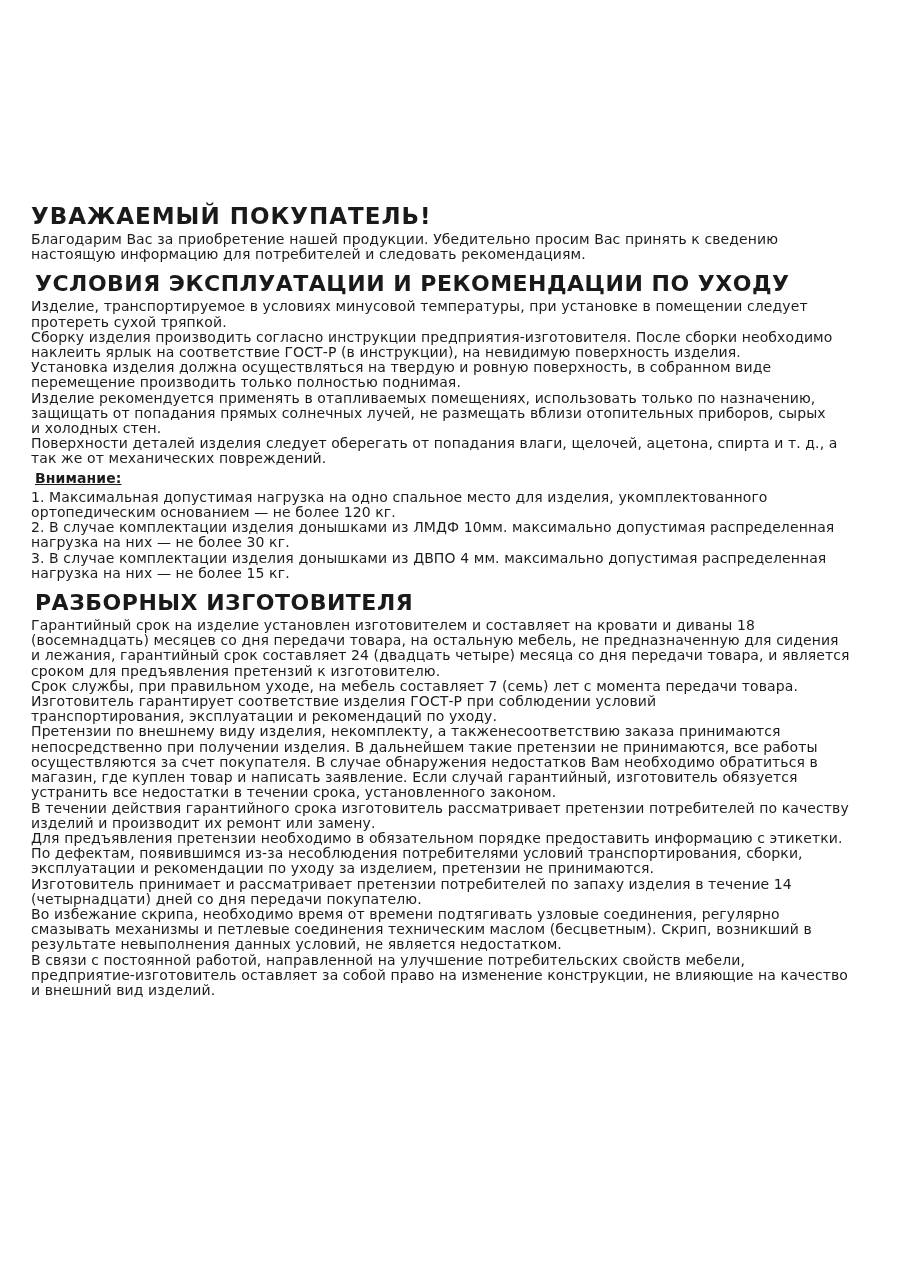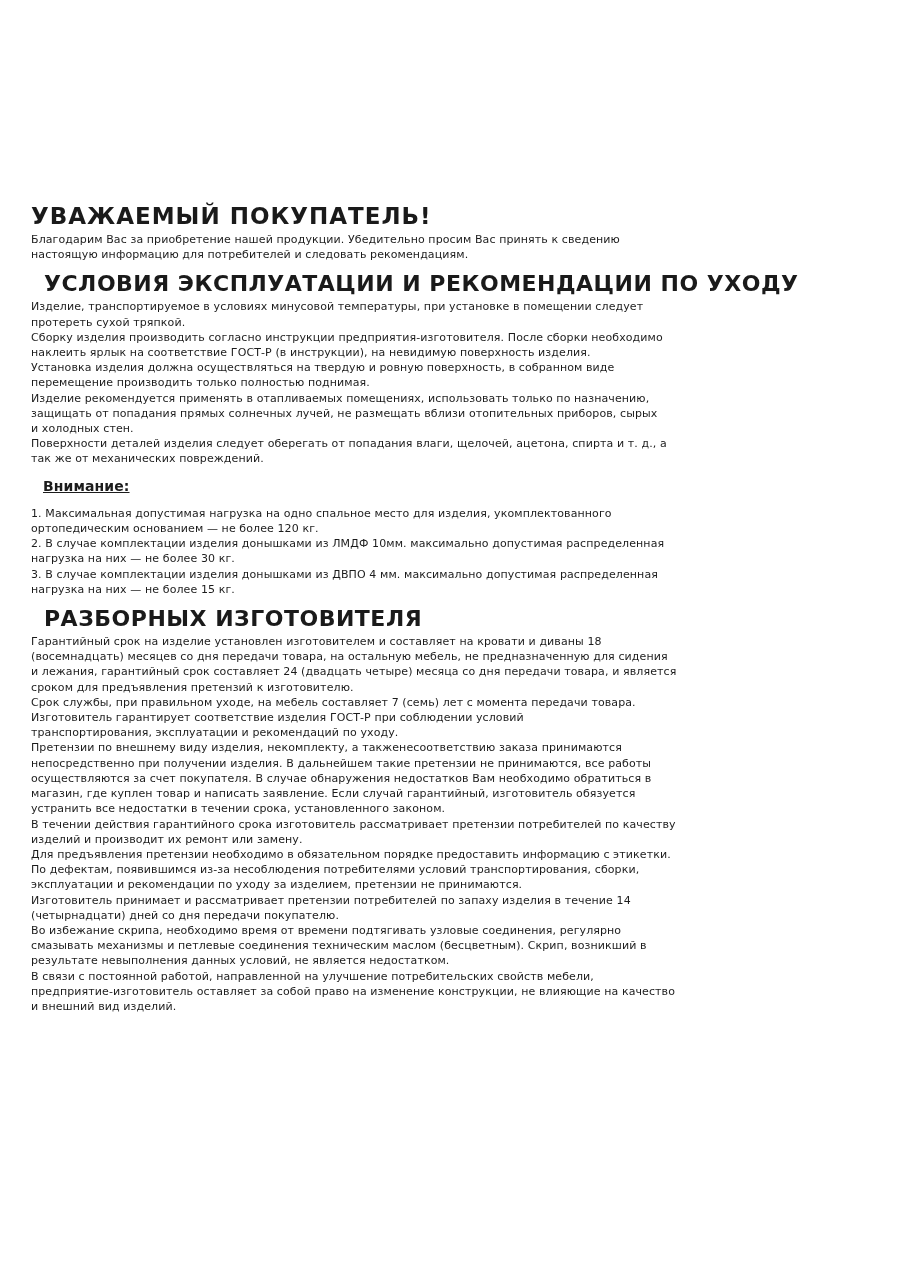--- a/index.html
+++ b/index.html
@@ -28,38 +28,38 @@
     letter-spacing: 1px;
     margin: 0 0 3px 0;
     white-space: pre-line;
     color: #1a1a1a;
   }
   h2.doc-heading {
     font-size: 22px;
     line-height: 25px;
     font-weight: 700;
     letter-spacing: 0.5px;
-    margin: 9px 0 3px 13px;
+    margin: 9px 0 3px 4px;
     white-space: pre-line;
     color: #1a1a1a;
   }
   .body-block {
-    font-size: 11px;
+    font-size: 14px;
     line-height: 15.2px;
     letter-spacing: 0.1px;
     white-space: pre-line;
     margin: 0;
   }
   .attention-label {
     font-size: 14px;
     line-height: 15.2px;
     letter-spacing: 0.1px;
     font-weight: 700;
     text-decoration: underline;
-    margin: 12px;
+    margin: 4px;
   }
 </style>
 </head>
 <body>
 
 <div class="page">
 
   <h1 class="doc-heading">УВАЖАЕМЫЙ ПОКУПАТЕЛЬ!</h1>
   <div class="body-block">Благодарим Вас за приобретение нашей продукции. Убедительно просим Вас принять к сведению
 настоящую информацию для потребителей и следовать рекомендациям.</div>

